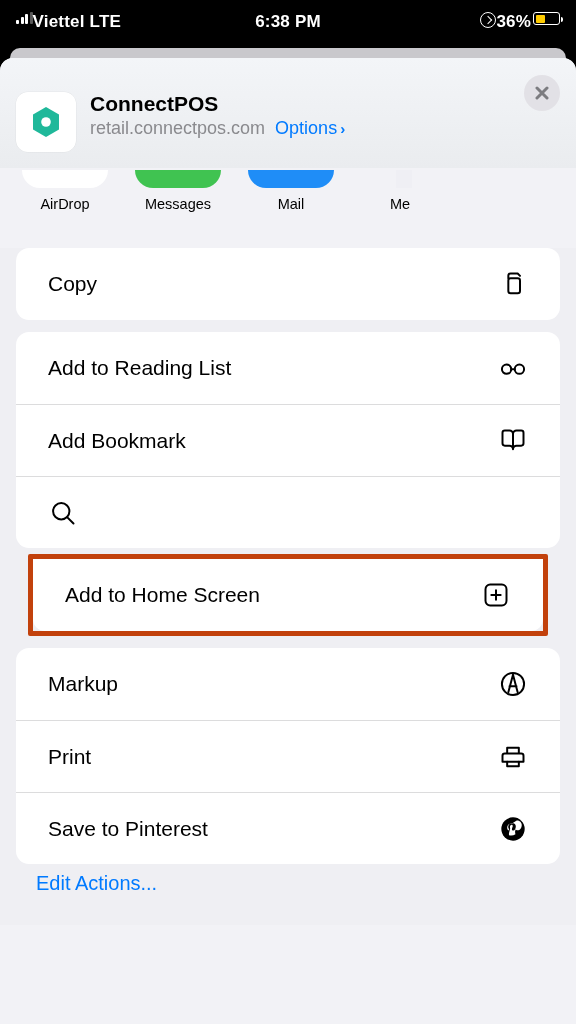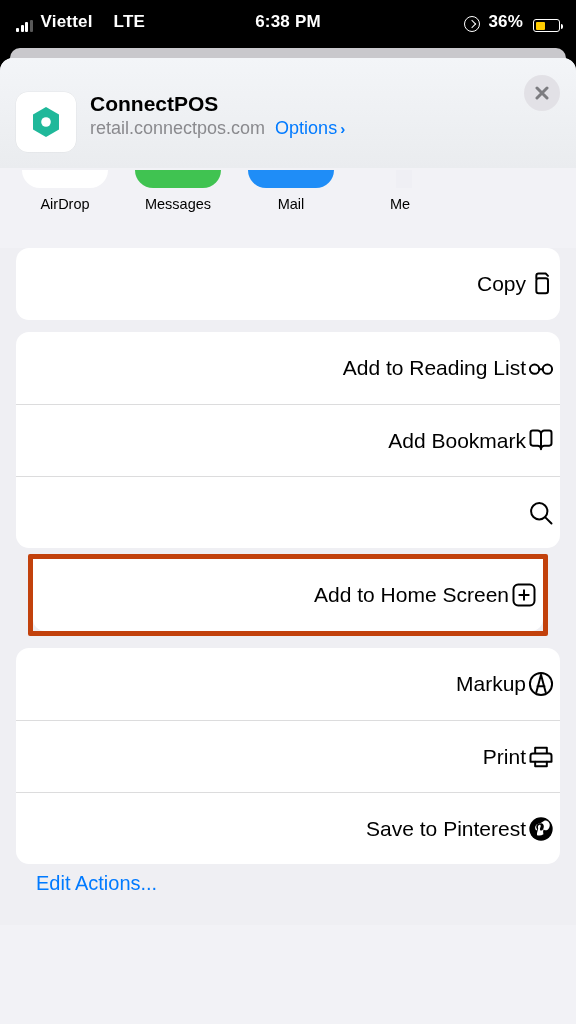--- a/index.html
+++ b/index.html
@@ -1,18 +1,18 @@
 <!DOCTYPE html>
 <html><head>
   <meta charset="utf-8">
   <style>
     *{margin:0;padding:0;box-sizing:border-box;-webkit-font-smoothing:antialiased}
     body{width:576px;height:1024px;font-family:-apple-system,"SF Pro Text","Helvetica Neue",sans-serif;background:#000;overflow:hidden;position:relative}
     .status-bar{height:44px;display:flex;align-items:center;justify-content:space-between;padding:0 16px;color:#fff;font-size:17px;font-weight:600;letter-spacing:.2px}
-    .status-left,.status-right{display:flex;align-items:flex-end;gap:8px}
+    .status-left,.status-right{display:flex;align-items:flex-start;gap:0}
     .signal{display:inline-flex;align-items:flex-end;gap:1.5px;height:12px}
     .signal i{width:3px;background:#fff;display:block;border-radius:1px}
     .signal i:nth-child(1){height:4px}.signal i:nth-child(2){height:7px}.signal i:nth-child(3){height:10px}.signal i:nth-child(4){height:12px;opacity:.35}
     .clock{position:absolute;left:50%;transform:translateX(-50%);font-weight:700}
     .rot{width:16px;height:16px;border:1.5px solid #fff;border-radius:50%;position:relative;display:inline-flex;align-items:center;justify-content:center;font-size:9px}
     .rot:after{content:"";position:absolute;width:5px;height:5px;border-top:1.5px solid #fff;border-right:1.5px solid #fff;transform:rotate(45deg)}
     .battery{width:27px;height:13px;border:1.5px solid #fff;border-radius:3px;position:relative;margin-left:2px}
     .battery:after{content:"";position:absolute;right:-4px;top:3.5px;width:2px;height:5px;background:#fff;border-radius:0 2px 2px 0}
     .battery-fill{position:absolute;left:1.5px;top:1.5px;bottom:1.5px;width:36%;background:#ffcc00;border-radius:1px}
     .sheet-backdrop{position:absolute;top:48px;left:10px;right:10px;bottom:0;background:#c9c8cc;border-radius:10px 10px 0 0}
@@ -33,21 +33,21 @@
     .share-bubble{width:86px;height:18px;border-radius:0 0 20px 20px;display:flex;align-items:flex-end;justify-content:center;overflow:hidden;font-size:34px;color:#fff;font-weight:700;padding-bottom:0}
     .share-bubble.airdrop{background:#fff}
     .share-bubble.messages{background:#40c351}
     .share-bubble.mail{background:#1f8df7}
     .share-bubble.fb{background:#1877f2}
     .share-bubble.more{background:#efeff4;width:16px;border-radius:0}
     .share-label{font-size:14.5px;color:#000;white-space:nowrap}
     .share-item.cut .share-label{position:relative;left:-4px}
     .content{padding:0 16px 20px;background:#efeff3}
     .group{background:#fff;border-radius:13px;overflow:hidden;margin-top:12px}
-    .row{display:flex;align-items:center;justify-content:flex-end;padding:0 4px;height:72px;font-size:21px;color:#000}
+    .row{display:flex;align-items:center;justify-content:space-between;padding:0 32px;height:72px;font-size:21px;color:#000}
     .row+.row{border-top:1px solid rgba(60,60,67,.18)}
     .row-icon{width:30px;height:30px;display:flex;align-items:center;justify-content:center}
     .row-icon svg{width:28px;height:28px;stroke:#000;stroke-width:1.7;fill:none;stroke-linejoin:round;stroke-linecap:round}
     .highlight{border:5px solid #c2410c;margin:6px 12px 0;border-radius:2px}
     .highlight .group{margin-top:0;border-radius:0 0 12px 12px}
     .edit-link{color:#007aff;font-size:20px;padding:8px 20px 10px;display:block}
   </style>
 </head>
 <body>
 

